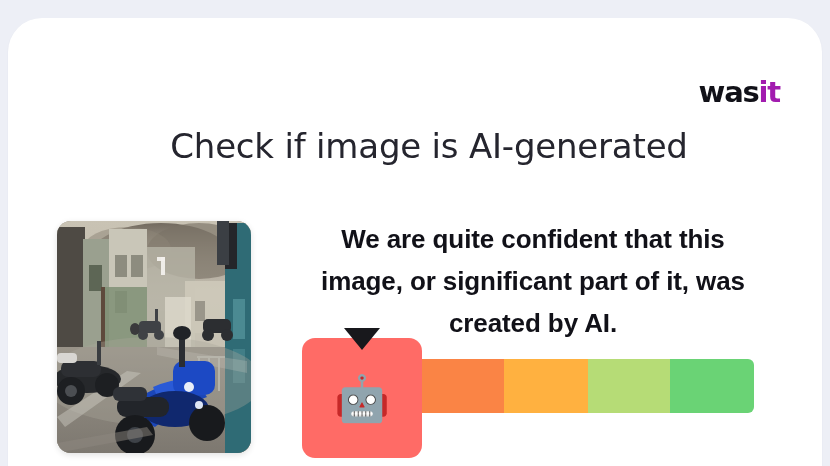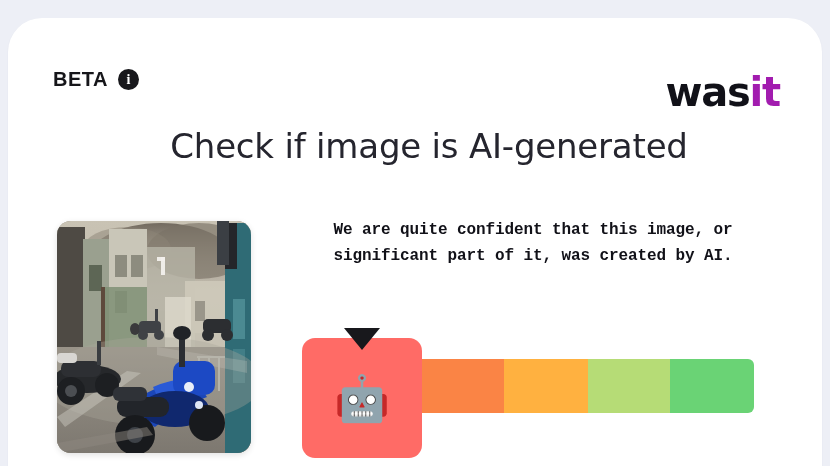--- a/index.html
+++ b/index.html
@@ -75,21 +75,21 @@
   
   .logo {
     position: absolute;
     right: 42px;
     top: 52px;
     display: flex;
     align-items: center;
     height: 44px;
   }
   .logo-word {
-    font-size: 40px;
+    font-size: 29px;
     font-weight: 800;
     letter-spacing: -1.2px;
     line-height: 1;
     font-family: "DejaVu Sans", sans-serif;
   }
   .logo-was { color: #111118; }
   .logo-it  { color: #a21caf; }
   .logo-glass {
     margin-left: -2px;
     width: 50px;
@@ -136,26 +136,26 @@
   }
   .thumb svg { display: block; }
 
   
   .result-text {
     position: absolute;
     left: 295px;
     top: 30px;
     width: 460px;
     text-align: center;
-    font-size: 16px;
+    font-size: 26px;
     font-weight: 700;
     line-height: 1.62;
     color: #111118;
     letter-spacing: -0.1px;
-    font-family: Liberation Mono, monospace;
+    font-family: Liberation Sans, sans-serif;
   }
 
   
   .gauge {
     position: absolute;
     left: 286px;
     top: 140px;
     width: 460px;
     height: 130px;
   }
@@ -201,24 +201,20 @@
 </style>
 </head>
 <body>
 
 <div id="app-root">
 
   <div class="card">
 
     <div class="card-header">
 
-      <div class="beta-block">
-        <span class="beta-label">BETA</span>
-        <span class="info-icon">i</span>
-      </div>
 
       <div class="logo">
         <span class="logo-word logo-was">was</span>
         <span class="logo-word logo-it">it</span>
       </div>
     </div>
 
     <div class="title">Check if image is AI-generated</div>
 
     <div class="body-row">

